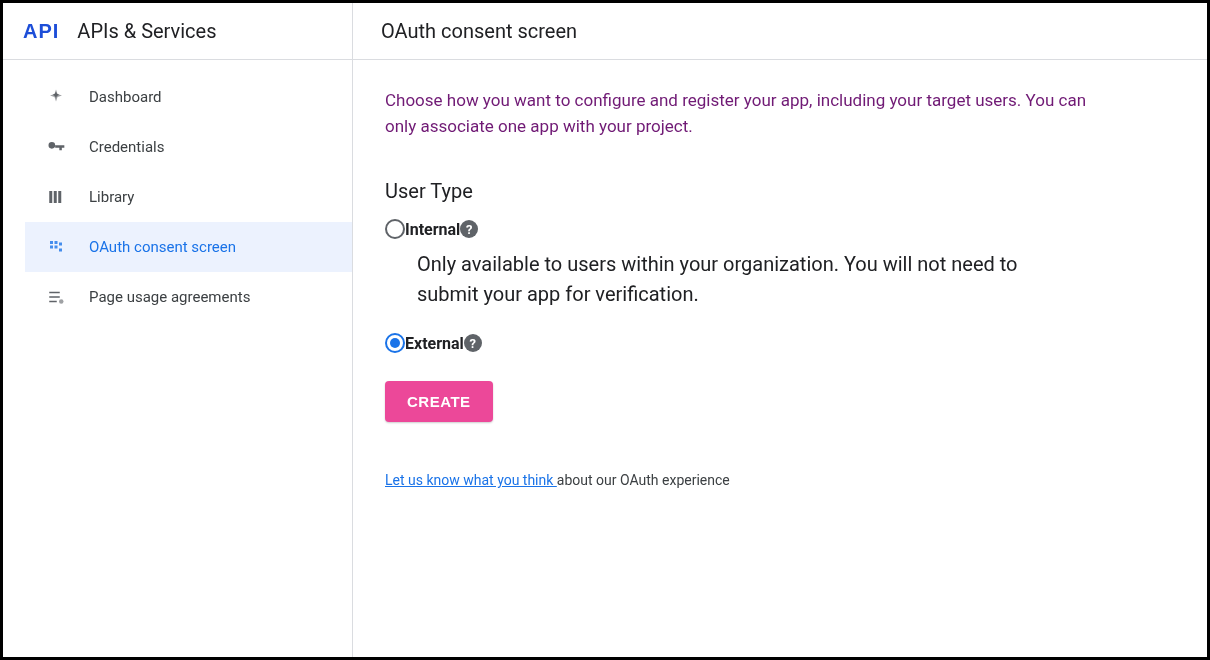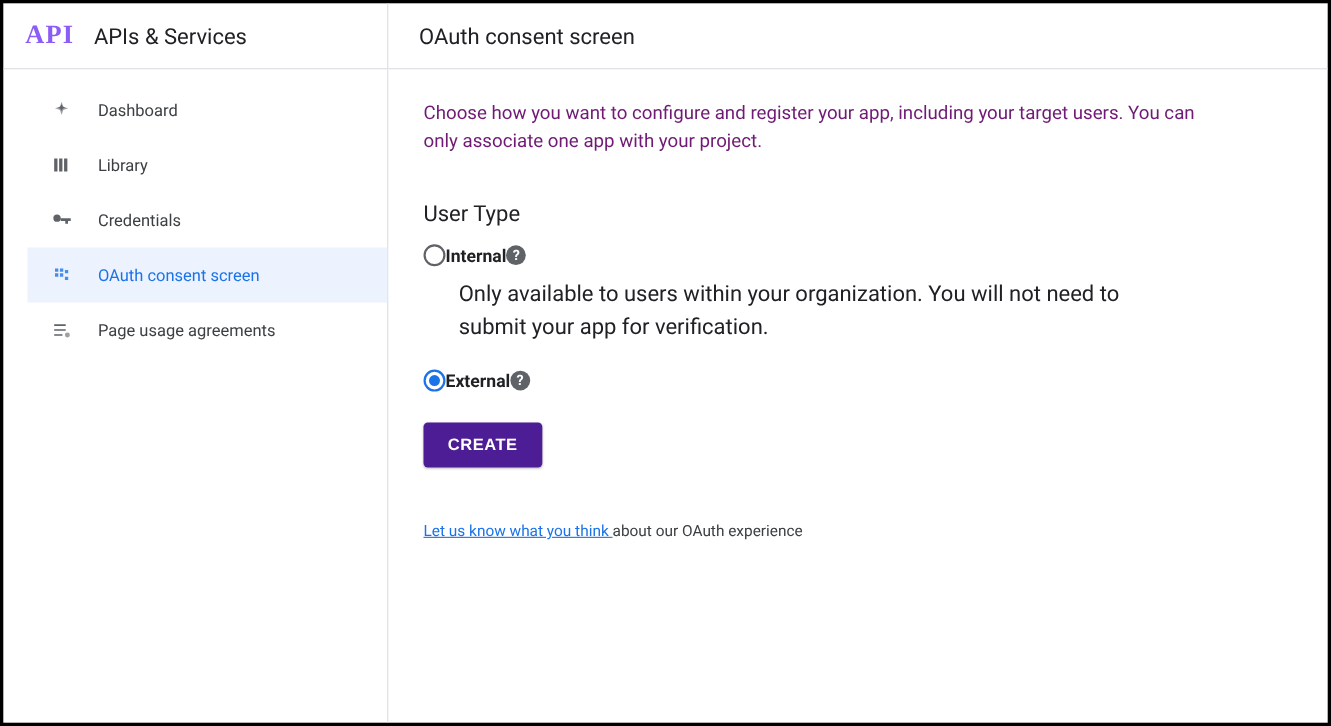--- a/index.html
+++ b/index.html
@@ -22,24 +22,24 @@
     }
     .sidebar-header {
       width: 350px;
       display: flex;
       align-items: center;
       padding: 16px 20px;
       gap: 18px;
       border-right: 1px solid #dadce0;
     }
     .api-logo {
-      font-family: Liberation Serif, serif;
-      font-weight: 700;
-      font-size: 24px;
-      color: #8b5cf6;
+      font-family: Liberation Sans, sans-serif;
+      font-weight: 700;
+      font-size: 20px;
+      color: #1d4ed8;
       letter-spacing: 1px;
     }
     .section-title {
       font-size: 20px;
       color: #202124;
       font-weight: 400;
     }
     .page-header {
       flex: 1;
       display: flex;
@@ -150,21 +150,21 @@
       flex-shrink: 0;
     }
     .radio-desc {
       font-size: 20px;
       color: #202124;
       line-height: 1.5;
       margin: 10px 0 24px 32px;
       max-width: 660px;
     }
     .create-btn {
-      background: #4c1d95;
+      background: #ec4899;
       color: #fff;
       border: none;
       border-radius: 4px;
       padding: 12px 22px;
       font-size: 15px;
       font-weight: 700;
       letter-spacing: 0.5px;
       cursor: pointer;
       margin-top: 20px;
       box-shadow: 0 1px 2px rgba(0,0,0,0.2);
@@ -200,33 +200,33 @@
         <span class="nav-icon">
           <svg width="18" height="18" viewBox="0 0 24 24">
               <path d="M12 2l2 4 4 2-4 2-2 4-2-4-4-2 4-2z" transform="scale(0.7) translate(5,5)"></path>
               <path d="M12 2L14 8 20 10 14 12 12 18 10 12 4 10 10 8z" opacity="0.6"></path>
             </svg>
         </span>
         <span>Dashboard</span>
       </div>
       <div class="nav-item">
         <span class="nav-icon">
-          <svg width="18" height="18" viewBox="0 0 24 24">
-              <path d="M3 4h4v16H3zM9 4h4v16H9zM15 4h4v16h-4z"></path>
-            </svg>
-        </span>
-        <span>Library</span>
-      </div>
-      <div class="nav-item">
-        <span class="nav-icon">
           <svg width="20" height="20" viewBox="0 0 24 24">
               <path d="M7 14a4 4 0 1 1 0-8 4 4 0 0 1 0 8zm4-4h11v3h-3v3h-3v-3h-5z"></path>
             </svg>
         </span>
         <span>Credentials</span>
+      </div>
+      <div class="nav-item">
+        <span class="nav-icon">
+          <svg width="18" height="18" viewBox="0 0 24 24">
+              <path d="M3 4h4v16H3zM9 4h4v16H9zM15 4h4v16h-4z"></path>
+            </svg>
+        </span>
+        <span>Library</span>
       </div>
       <div class="nav-item active">
         <span class="nav-icon">
           <svg width="18" height="18" viewBox="0 0 24 24">
               <path d="M4 4h4v4H4zM10 4h4v4h-4zM4 10h4v4H4zM10 10h4v4h-4zM16 6h4v4h-4zM16 14h4v4h-4z" opacity="0.8"></path>
             </svg>
         </span>
         <span>OAuth consent screen</span>
       </div>
       <div class="nav-item">

